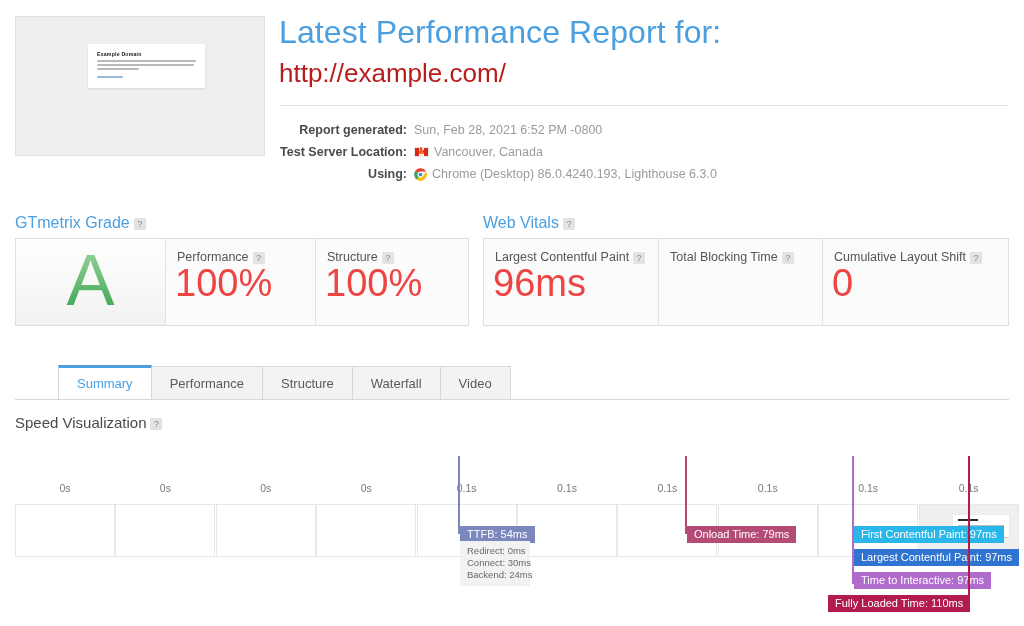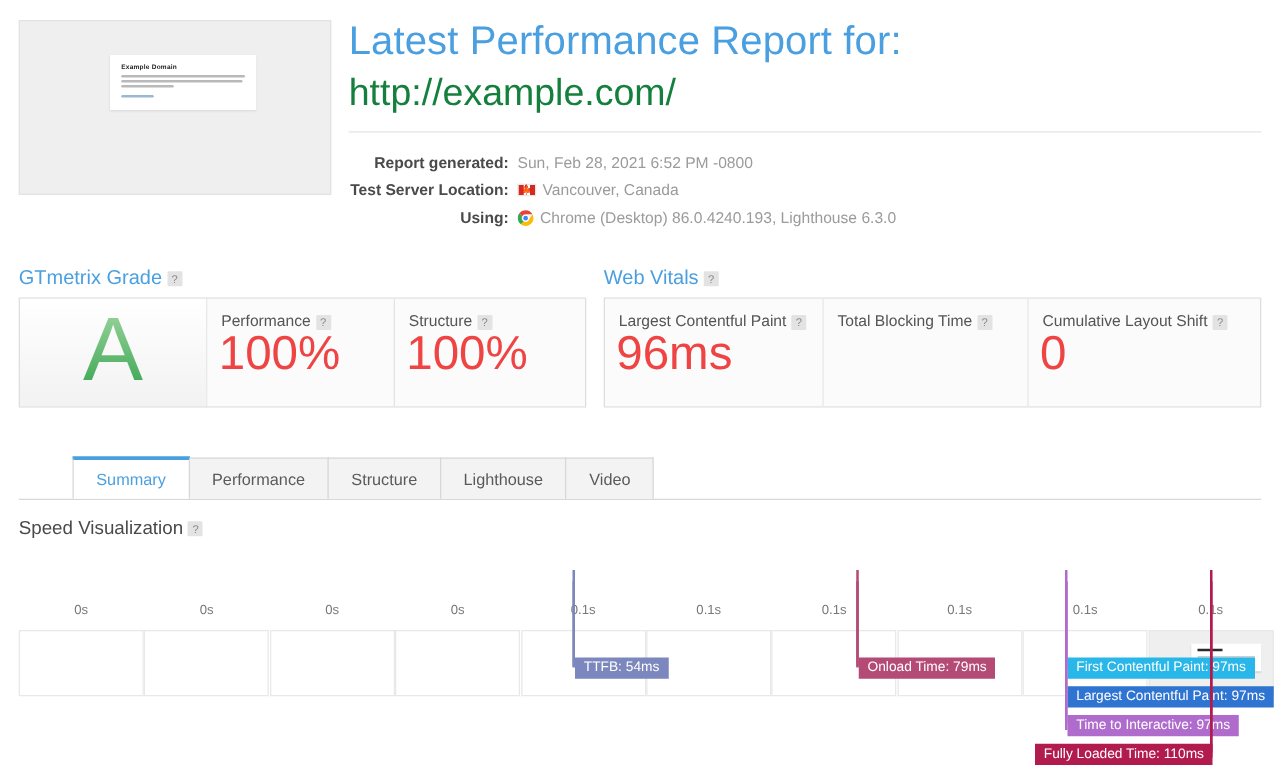--- a/index.html
+++ b/index.html
@@ -42,21 +42,21 @@
   .thumb-line { height: 2px; background: #b9b9b9; margin-bottom: 2px; border-radius: 1px; }
   .thumb-link { position: absolute; left: 9px; top: 32px; width: 26px; height: 2px; background: #9bb7d4; border-radius: 1px; }
 
   .report-title {
     position: absolute; left: 279px; top: 14px;
     font-size: 32px; color: #4a9fe0; font-weight: normal;
     letter-spacing: .1px; white-space: nowrap;
   }
   .report-url {
     position: absolute; left: 279px; top: 58px;
-    font-size: 30px; color: #15803d; font-weight: normal;
+    font-size: 26px; color: #b91c1c; font-weight: normal;
     white-space: nowrap;
   }
   .hdr-rule {
     position: absolute; left: 279px; top: 105px;
     width: 730px; height: 1px; background: #e4e4e4;
   }
   .meta { position: absolute; left: 279px; top: 119px; width: 730px; }
   .meta-row { display: flex; align-items: center; height: 22px; }
   .meta-label {
     width: 135px; text-align: right; padding-right: 7px;
@@ -267,21 +267,21 @@
         <span>Cumulative Layout Shift</span><span class="qmark">?</span>
       </div>
       <div class="card-value">0</div>
     </div>
   </div>
 
   <div class="tabs">
     <div class="tab active"><span>Summary</span></div>
     <div class="tab"><span>Performance</span></div>
     <div class="tab"><span>Structure</span></div>
-    <div class="tab"><span>Lighthouse</span></div>
+    <div class="tab"><span>Waterfall</span></div>
     <div class="tab"><span>Video</span></div>
   </div>
 
   <div class="sv-title">
     <span>Speed Visualization</span><span class="qmark">?</span>
   </div>
 
   <div class="filmstrip" id="filmstrip">
       <div class="frame" style="left: 0px; width: 100px;"></div>
       <div class="tick" style="left: 0px; width: 100px;">0s</div>
@@ -323,14 +323,19 @@
       <div class="vline" style="left: 852px; top: 465px; height: 114px; background: rgb(176, 108, 204);"></div>
       <div class="badge" style="background: rgb(176, 108, 204); top: 572px; left: 854px;">Time to Interactive: 97ms</div>
       <div class="vline" style="left: 968px; top: 465px; height: 137px; background: rgb(178, 27, 78);"></div>
       <div class="badge" style="background: rgb(178, 27, 78); top: 595px; left: 828px;">Fully Loaded Time: 110ms</div>
       <div class="vline" style="left: 968px; top: 456px; height: 150px; background: rgb(178, 27, 78);"></div>
       <div class="vline" style="left: 685px; top: 456px; height: 78px; background: rgb(180, 75, 119);"></div>
       <div class="vline" style="left: 458px; top: 456px; height: 78px; background: rgb(123, 135, 189);"></div>
       <div class="vline" style="left: 852px; top: 456px; height: 128px; background: rgb(176, 108, 204);"></div>
     </div>
 
+  <div class="ttfb-box" style="left:460px; top:541px; width:70px;">
+    <div class="ttfb-line">Redirect: 0ms</div>
+    <div class="ttfb-line">Connect: 30ms</div>
+    <div class="ttfb-line">Backend: 24ms</div>
+  </div>
 
 </div>
 
 </body></html>

